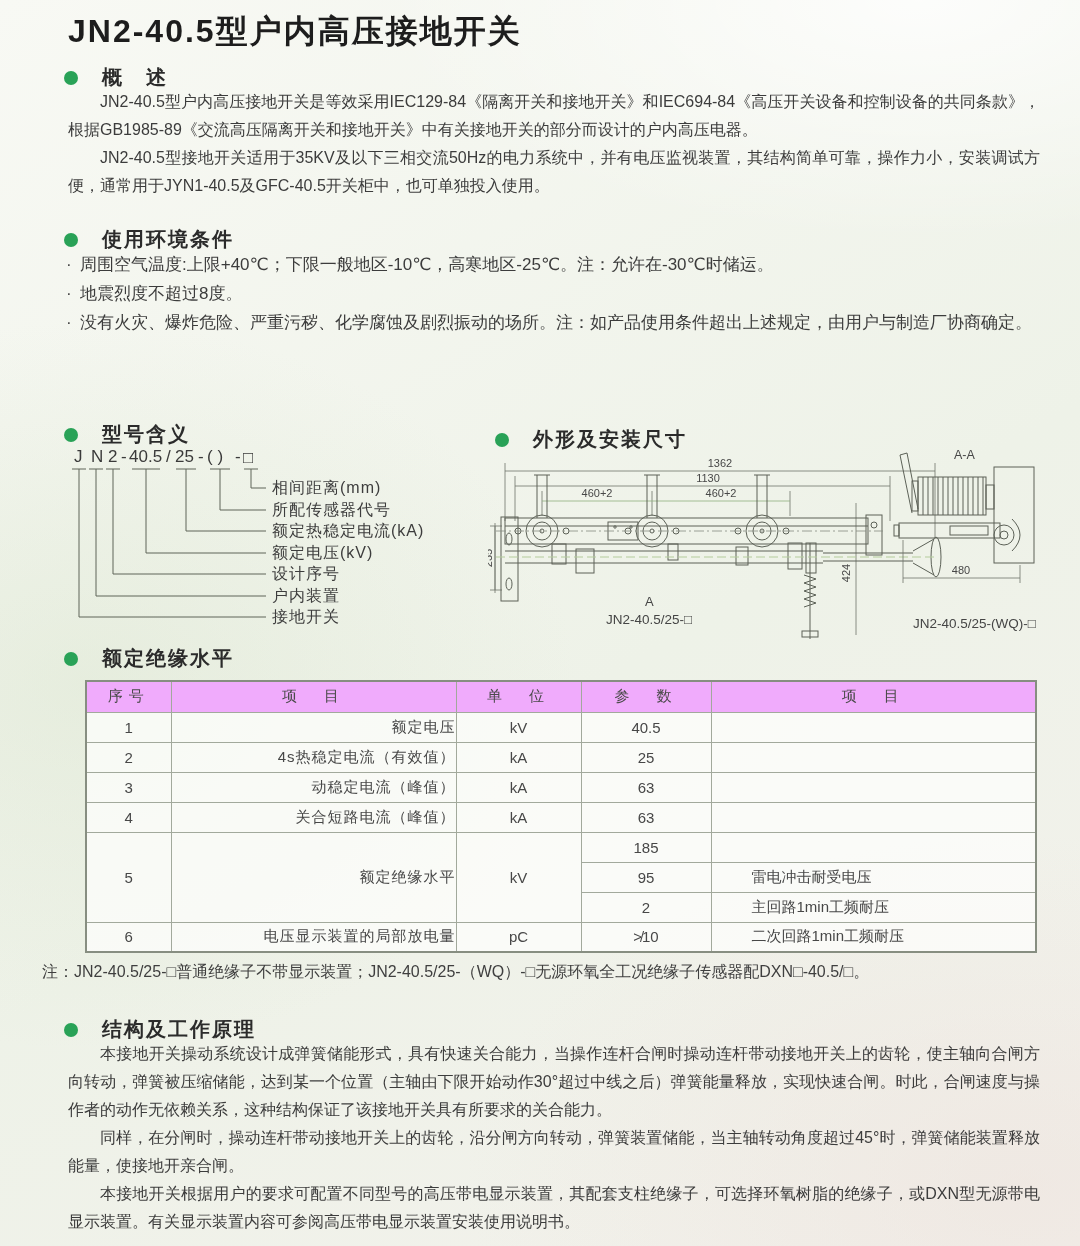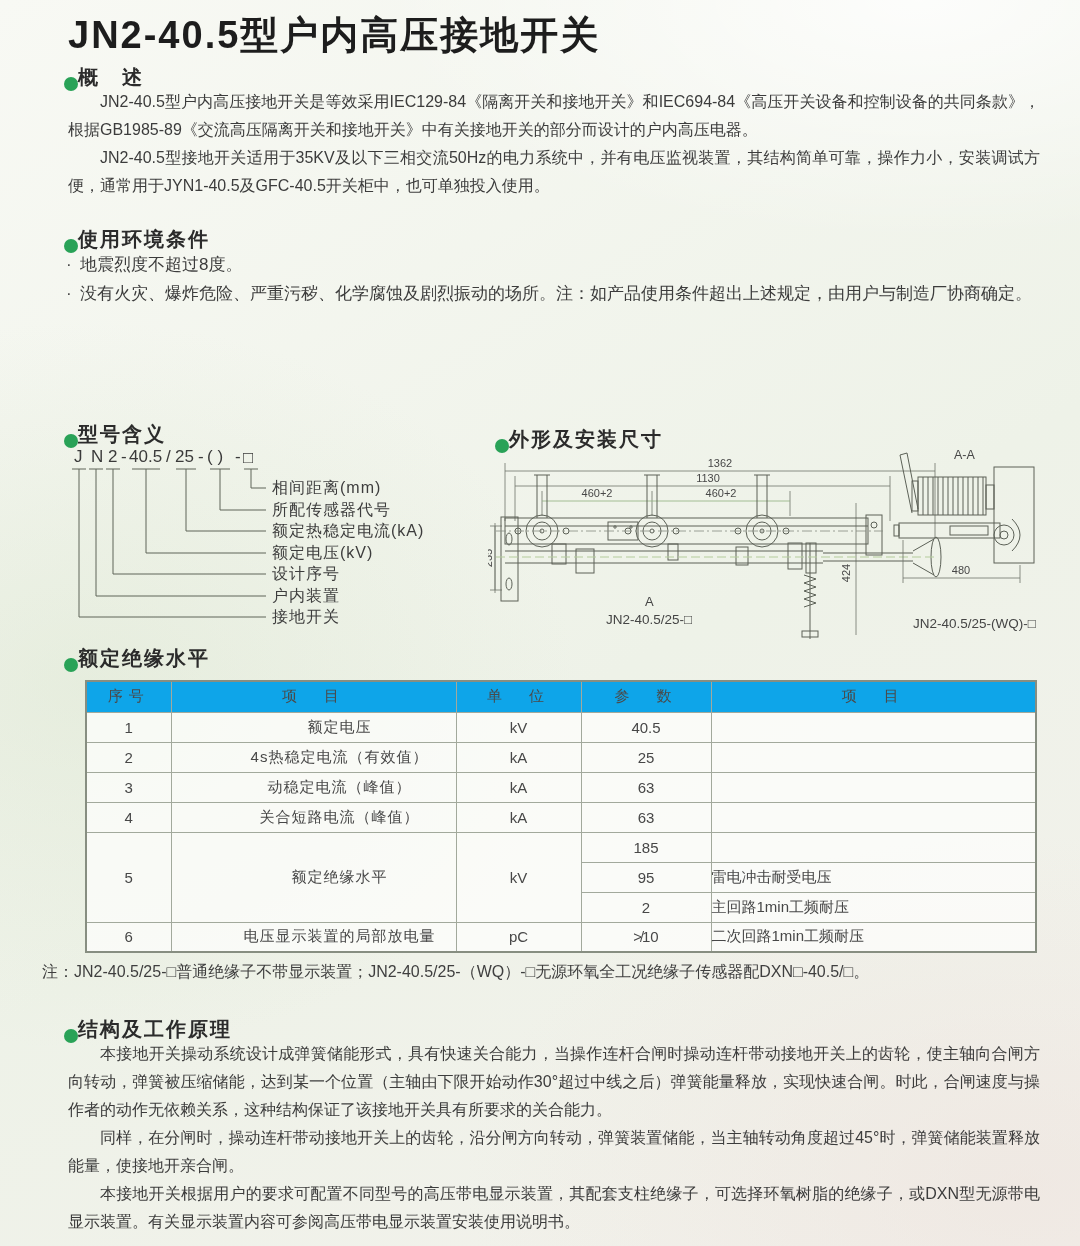--- a/index.html
+++ b/index.html
@@ -10,46 +10,46 @@
     background:
       radial-gradient(900px 400px at 85% 0%, rgba(255,255,255,.8), rgba(255,255,255,0) 60%),
       radial-gradient(700px 520px at 8% 55%, rgba(210,224,196,.35), rgba(210,224,196,0) 70%),
       radial-gradient(800px 500px at 95% 95%, rgba(236,224,218,.5), rgba(236,224,218,0) 70%),
       linear-gradient(150deg,#f8f9f4 0%,#eef2e8 55%,#f3f1ec 100%);
     position:relative; overflow:hidden;
   }
   .abs { position:absolute; }
   h1.title {
     left:68px; top:10px; position:absolute;
-    font-size:38px; font-weight:bold; color:#1d1d1d; letter-spacing:2px;
+    font-size:32px; font-weight:bold; color:#1d1d1d; letter-spacing:2px;
   }
-  .sec-heading { position:absolute; display:flex; align-items:flex-end; gap:0; }
+  .sec-heading { position:absolute; display:flex; align-items:center; gap:24px; }
   .sec-heading .dot { width:14px; height:14px; border-radius:50%; background:#29a257; flex:0 0 auto; }
   .sec-heading .htext { font-size:20px; font-weight:bold; color:#2b2b2b; letter-spacing:2px; }
   .body-text { position:absolute; font-size:16px; line-height:28px; text-align:justify; color:#3c3c3c; }
   .body-text p { text-indent:2em; }
   .env-list { position:absolute; font-size:17px; color:#3c3c3c; }
   .env-item { height:29px; line-height:29px; white-space:nowrap; }
   .env-item .bullet { display:inline-block; width:14px; color:#4a4a4a; }
   svg text { font-family:"Liberation Sans","DejaVu Sans",sans-serif; }
 
   table.params {
     position:absolute; left:85px; top:680px; width:950px;
     border-collapse:collapse; table-layout:fixed;
     font-size:15px; color:#474747;
     background:rgba(253,253,252,.75);
   }
   table.params th, table.params td { border:1px solid #a2a99c; }
   table.params thead th {
-    background:#0ea5e9; font-weight:normal; height:31px;
+    background:#f0abfc; font-weight:normal; height:31px;
     letter-spacing:6px; color:#4a4a4a;
   }
   table.params td { height:30px; text-align:center; }
-  table.params td.item { text-align:center; padding-left:52px; letter-spacing:1px; }
-  table.params td.item2 { text-align:left; }
+  table.params td.item { text-align:right; padding-left:52px; letter-spacing:1px; }
+  table.params td.item2 { text-align:left; padding-left:40px; }
   table.params { border:2px solid #878e81; }
   .note { position:absolute; font-size:16px; color:#3f3f3f; white-space:nowrap; }
   .drawing-stroke { stroke:#5c6157; fill:none; stroke-width:1; }
   .dim-stroke { stroke:#6f756a; fill:none; stroke-width:0.8; }
 </style>
 </head>
 <body>
 
 <h1 class="title">JN2-40.5型户内高压接地开关</h1>
 
@@ -60,20 +60,21 @@
 <div class="body-text" style="left:68px;top:88px;width:972px;">
   <p>JN2-40.5型户内高压接地开关是等效采用IEC129-84《隔离开关和接地开关》和IEC694-84《高压开关设备和控制设备的共同条款》，根据GB1985-89《交流高压隔离开关和接地开关》中有关接地开关的部分而设计的户内高压电器。</p>
   <p>JN2-40.5型接地开关适用于35KV及以下三相交流50Hz的电力系统中，并有电压监视装置，其结构简单可靠，操作力小，安装调试方便，通常用于JYN1-40.5及GFC-40.5开关柜中，也可单独投入使用。</p>
 </div>
 
 <div class="sec-heading" style="left:64px;top:226px;">
   <span class="dot"></span>
   <span class="htext">使用环境条件</span>
 </div>
 <div class="env-list" style="left:66px;top:250px;width:1000px;">
+  <div class="env-item"><span class="bullet">·</span><span>周围空气温度:上限+40℃；下限一般地区-10℃，高寒地区-25℃。注：允许在-30℃时储运。</span></div>
   <div class="env-item"><span class="bullet">·</span><span>地震烈度不超过8度。</span></div>
   <div class="env-item"><span class="bullet">·</span><span>没有火灾、爆炸危险、严重污秽、化学腐蚀及剧烈振动的场所。注：如产品使用条件超出上述规定，由用户与制造厂协商确定。</span></div>
 </div>
 
 <div class="sec-heading" style="left:64px;top:421px;">
   <span class="dot"></span>
   <span class="htext">型号含义</span>
 </div>
 <svg class="abs" style="left:66px;top:446px;" width="430" height="190" viewBox="0 0 430 190">
   <g fill="#3a3a3a" font-size="17">

